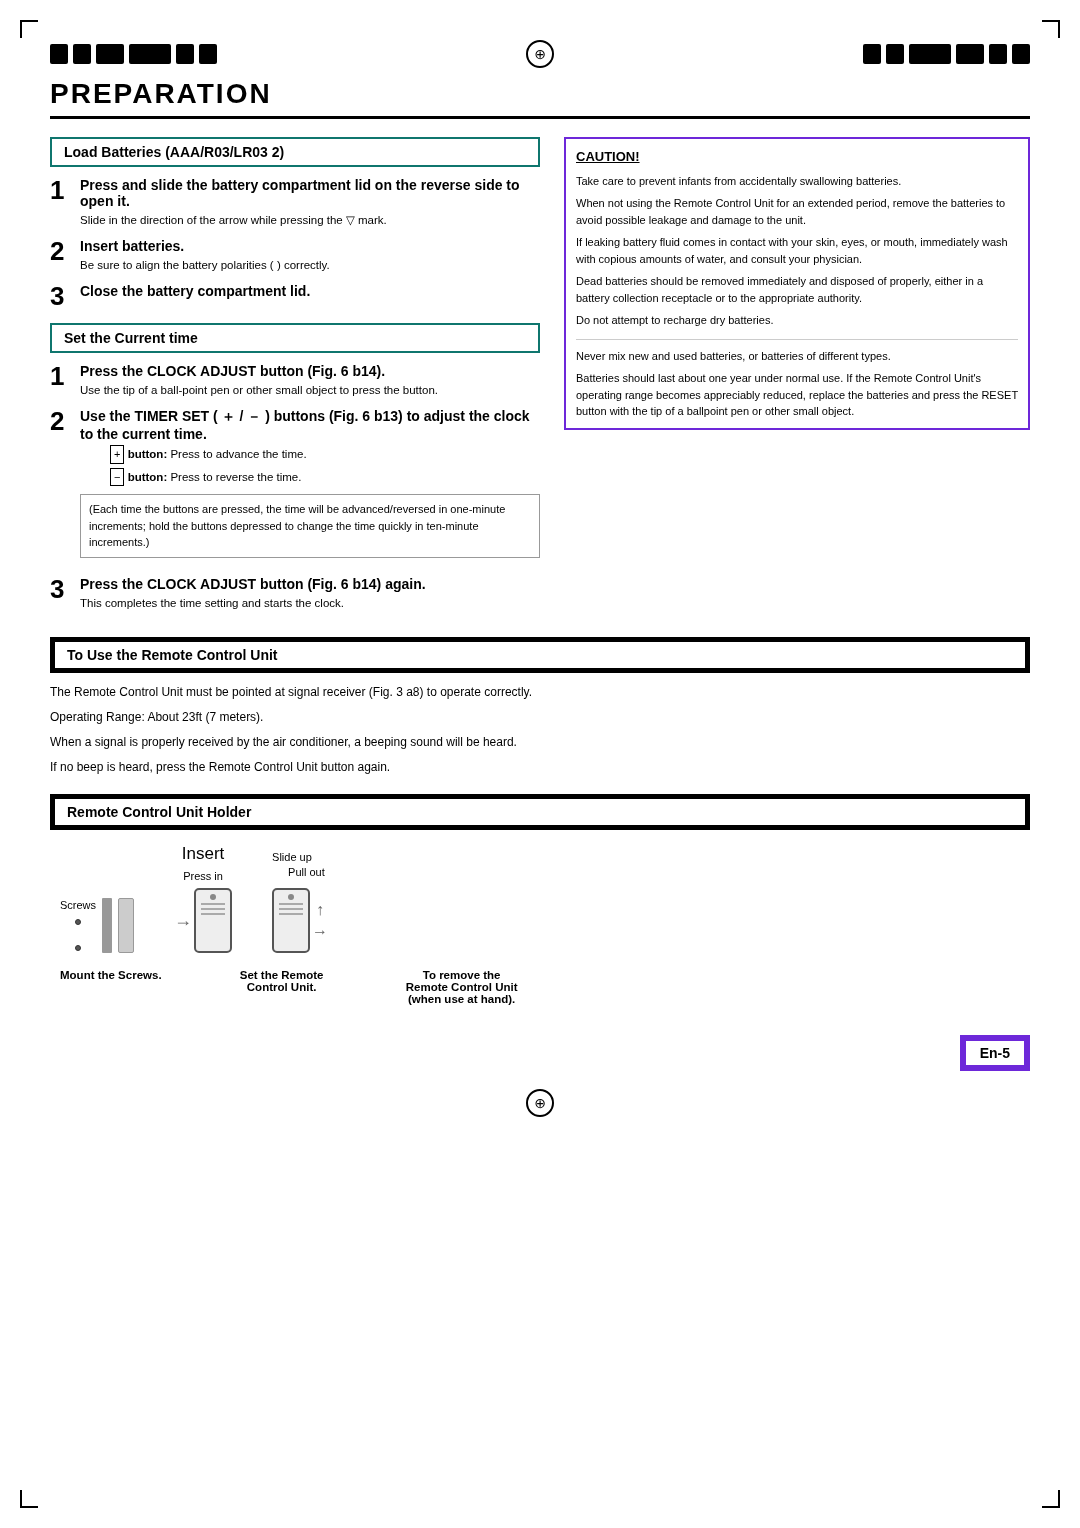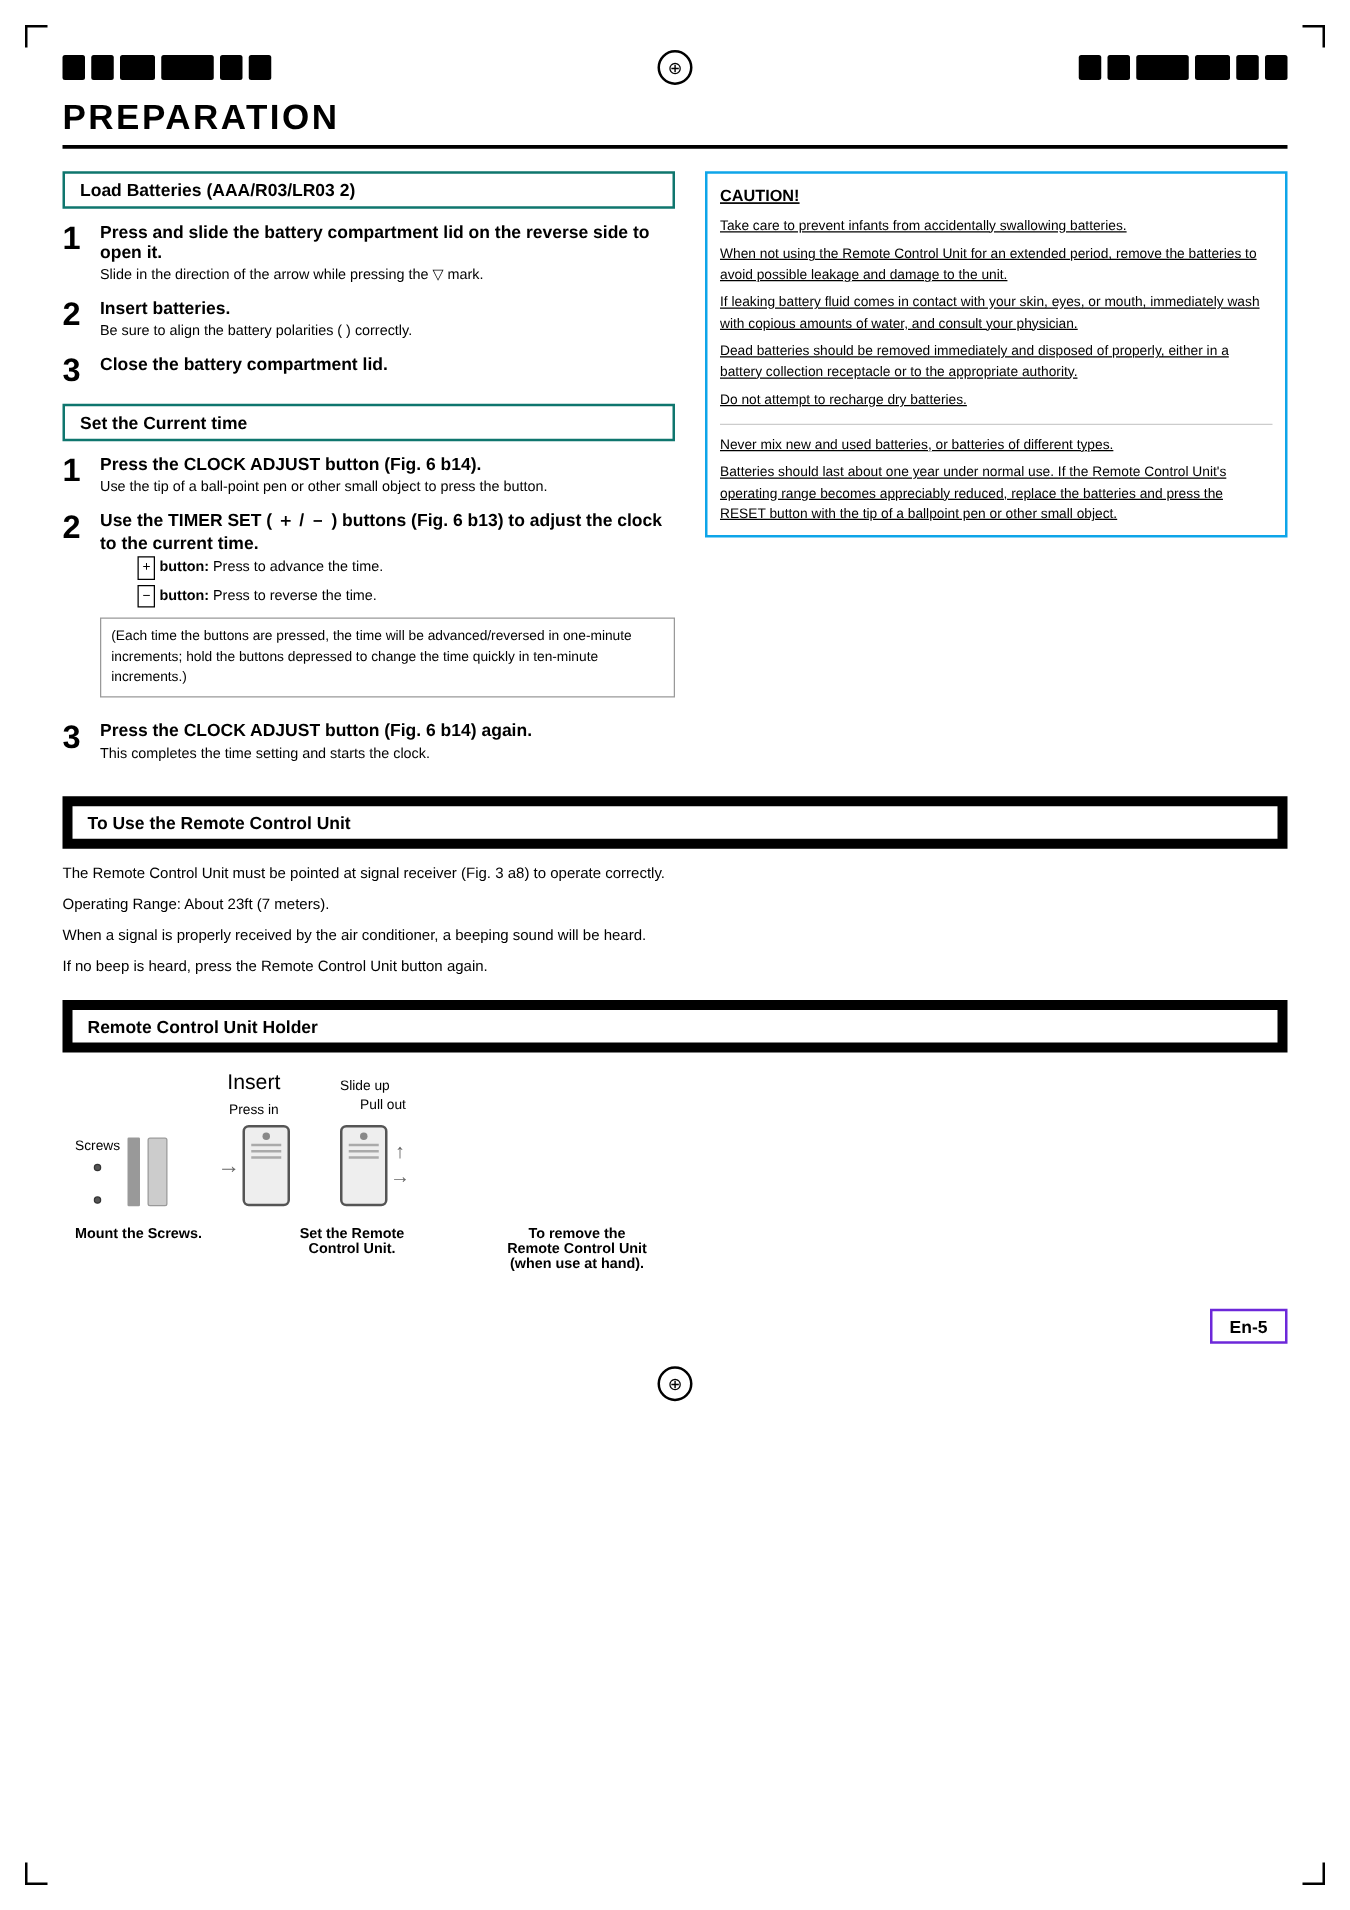--- a/index.html
+++ b/index.html
@@ -126,40 +126,39 @@
     }
     .note-box {
       border: 1px solid #999;
       padding: 6px 8px;
       font-size: 11px;
       line-height: 1.5;
       margin: 8px 0;
     }
     
     .caution-box {
-      border: 2px solid #0ea5e9;
+      border: 2px solid #6d28d9;
       padding: 8px 10px;
       font-size: 11px;
       line-height: 1.5;
-      text-decoration: underline;
     }
     .caution-title {
       font-weight: 900;
       font-size: 13px;
       margin-bottom: 6px;
       text-decoration: underline;
     }
     
     .full-section {
       width: 100%;
       margin-top: 16px;
     }
     .full-section-header {
       background: #fff;
-      border: 8px solid #000000;
+      border: 5px solid #000000;
       padding: 5px 12px;
       font-size: 14px;
       font-weight: 700;
       margin-bottom: 10px;
     }
     .section-body {
       font-size: 12px;
       line-height: 1.6;
       margin-bottom: 6px;
     }
@@ -210,21 +209,21 @@
     
     .footer {
       display: flex;
       justify-content: flex-end;
       align-items: center;
       margin-top: 30px;
     }
     .page-num {
       font-size: 14px;
       font-weight: 700;
-      border: 2px solid #6d28d9;
+      border: 6px solid #6d28d9;
       padding: 4px 14px;
     }
     
     .footer-bars {
       display: flex;
       align-items: center;
       justify-content: center;
       margin-top: 18px;
     }
     .plus-btn {

